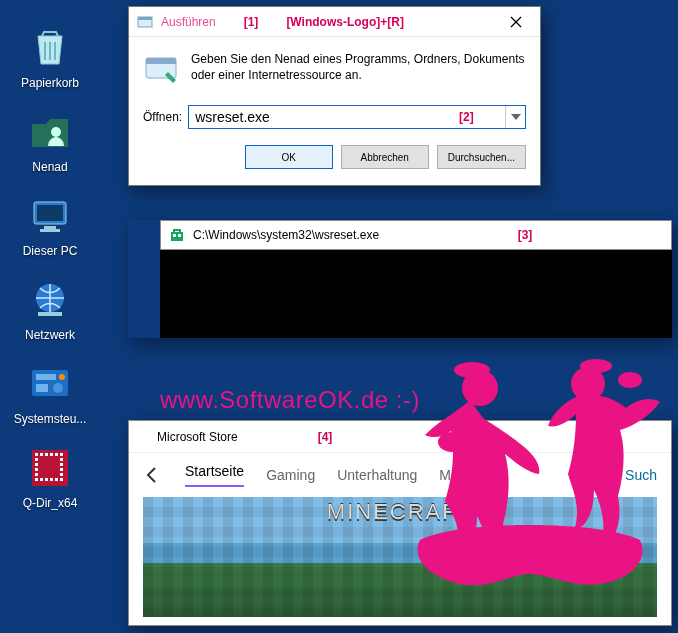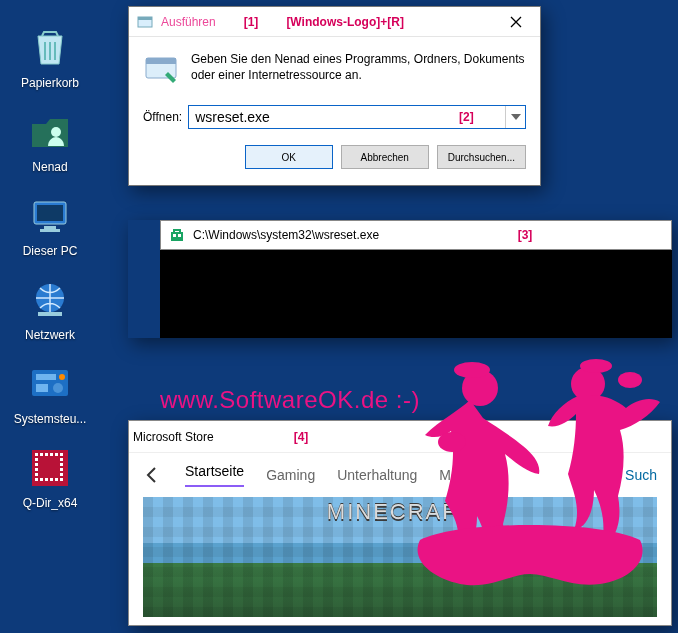--- a/index.html
+++ b/index.html
@@ -76,21 +76,21 @@
 
   
   .wm { position:absolute; left:160px; top:386px; color:#ea1384; font-size:24px; font-family: Verdana, sans-serif; letter-spacing:.5px;text-align:center;}
 
   
   .store {
     position: absolute; left: 128px; top: 420px; width: 544px; height: 206px;
     background: #fff; border:1px solid #888; box-shadow: 4px 6px 18px rgba(0,0,0,.45);
     overflow:hidden;
   }
-  .store-titlebar { height: 32px; display:flex; align-items:center; padding:0 4px; color:#000; font-size:12px; border-bottom:1px solid #eee;}
+  .store-titlebar { height: 32px; display:flex; align-items:center; padding:0 28px; color:#000; font-size:12px; border-bottom:1px solid #eee;}
   .store-titlebar .anno { color:#d6005a; font-weight:600; margin-left:80px;}
   .store-nav { height:44px; display:flex; align-items:center; gap:22px; padding:0 14px; color:#555; font-size:14px;}
   .store-nav .back { font-size:20px; color:#333; }
   .store-nav .tab { color:#666; }
   .store-nav .tab.active { color:#000; border-bottom:2px solid #8b5cf6; padding-bottom:6px;}
   .store-nav .sp { flex:1;}
   .store-nav .search { display:flex; align-items:center; gap:22px; color:#0369a1;}
   .store-hero {
     margin: 0 14px; height: 120px;
     background:

